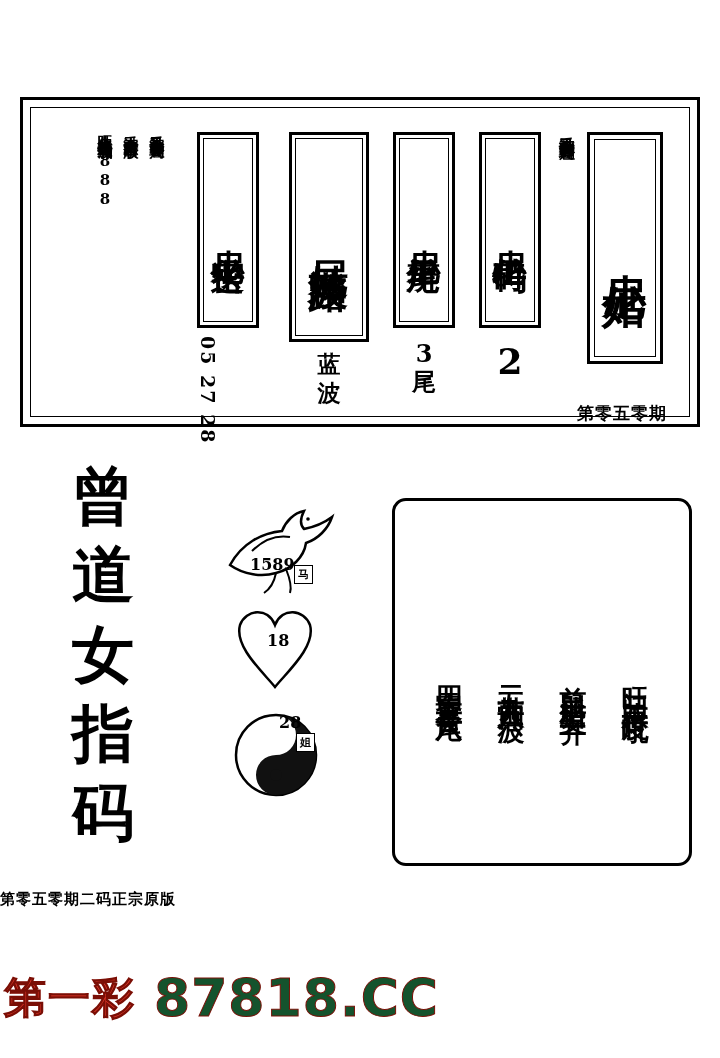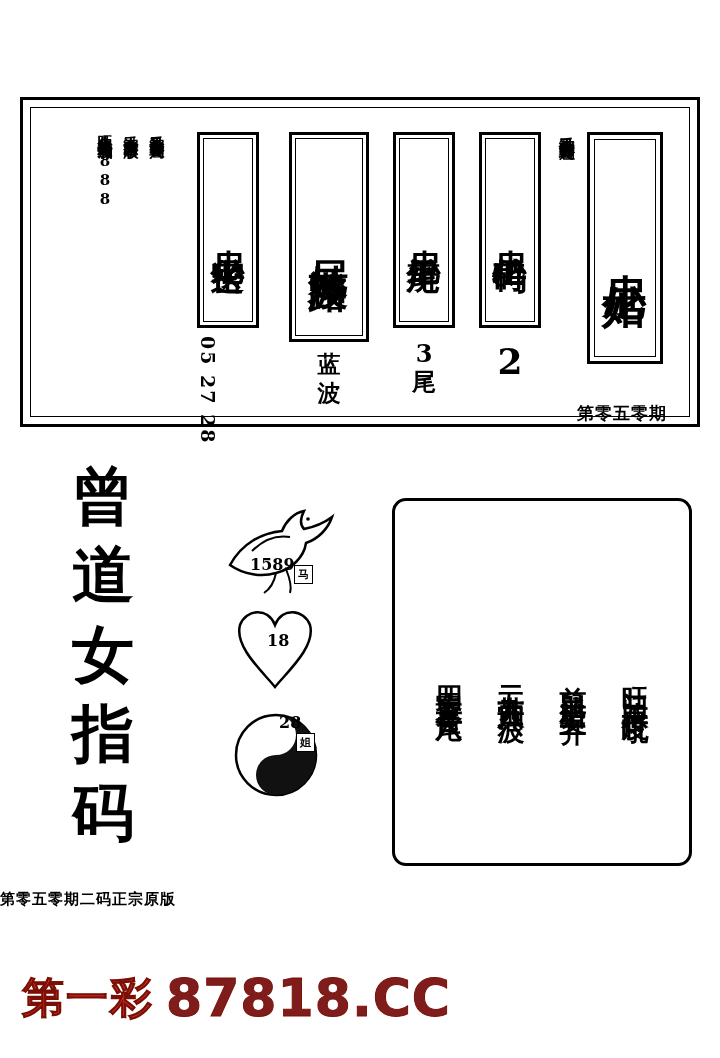--- a/index.html
+++ b/index.html
@@ -230,37 +230,37 @@
   }
 
   
   .footer {
     position: absolute;
     left: 0;
     top: 968px;
     width: 720px;
     display: flex;
     align-items: center;
-    gap: 12px;
-    padding-left: 22px;
+    gap: 18px;
+    padding-left: 4px;
     box-sizing: border-box;
   }
   .footer-brand {
     font-family: "DejaVu Serif", serif;
     font-weight: bold;
     font-size: 42px;
     color: #e8392b;
     letter-spacing: 2px;
     -webkit-text-stroke: 1px #7a0f06;
   }
   .footer-url {
     font-family: "DejaVu Sans", sans-serif;
     font-weight: bold;
     font-size: 52px;
-    color: #7f1d1d;
+    color: #14532d;
     letter-spacing: 1px;
     -webkit-text-stroke: 1px #7a0f06;
   }
 </style>
 </head>
 <body>
 
 <div class="top-panel">
   <div class="top-inner">
 

